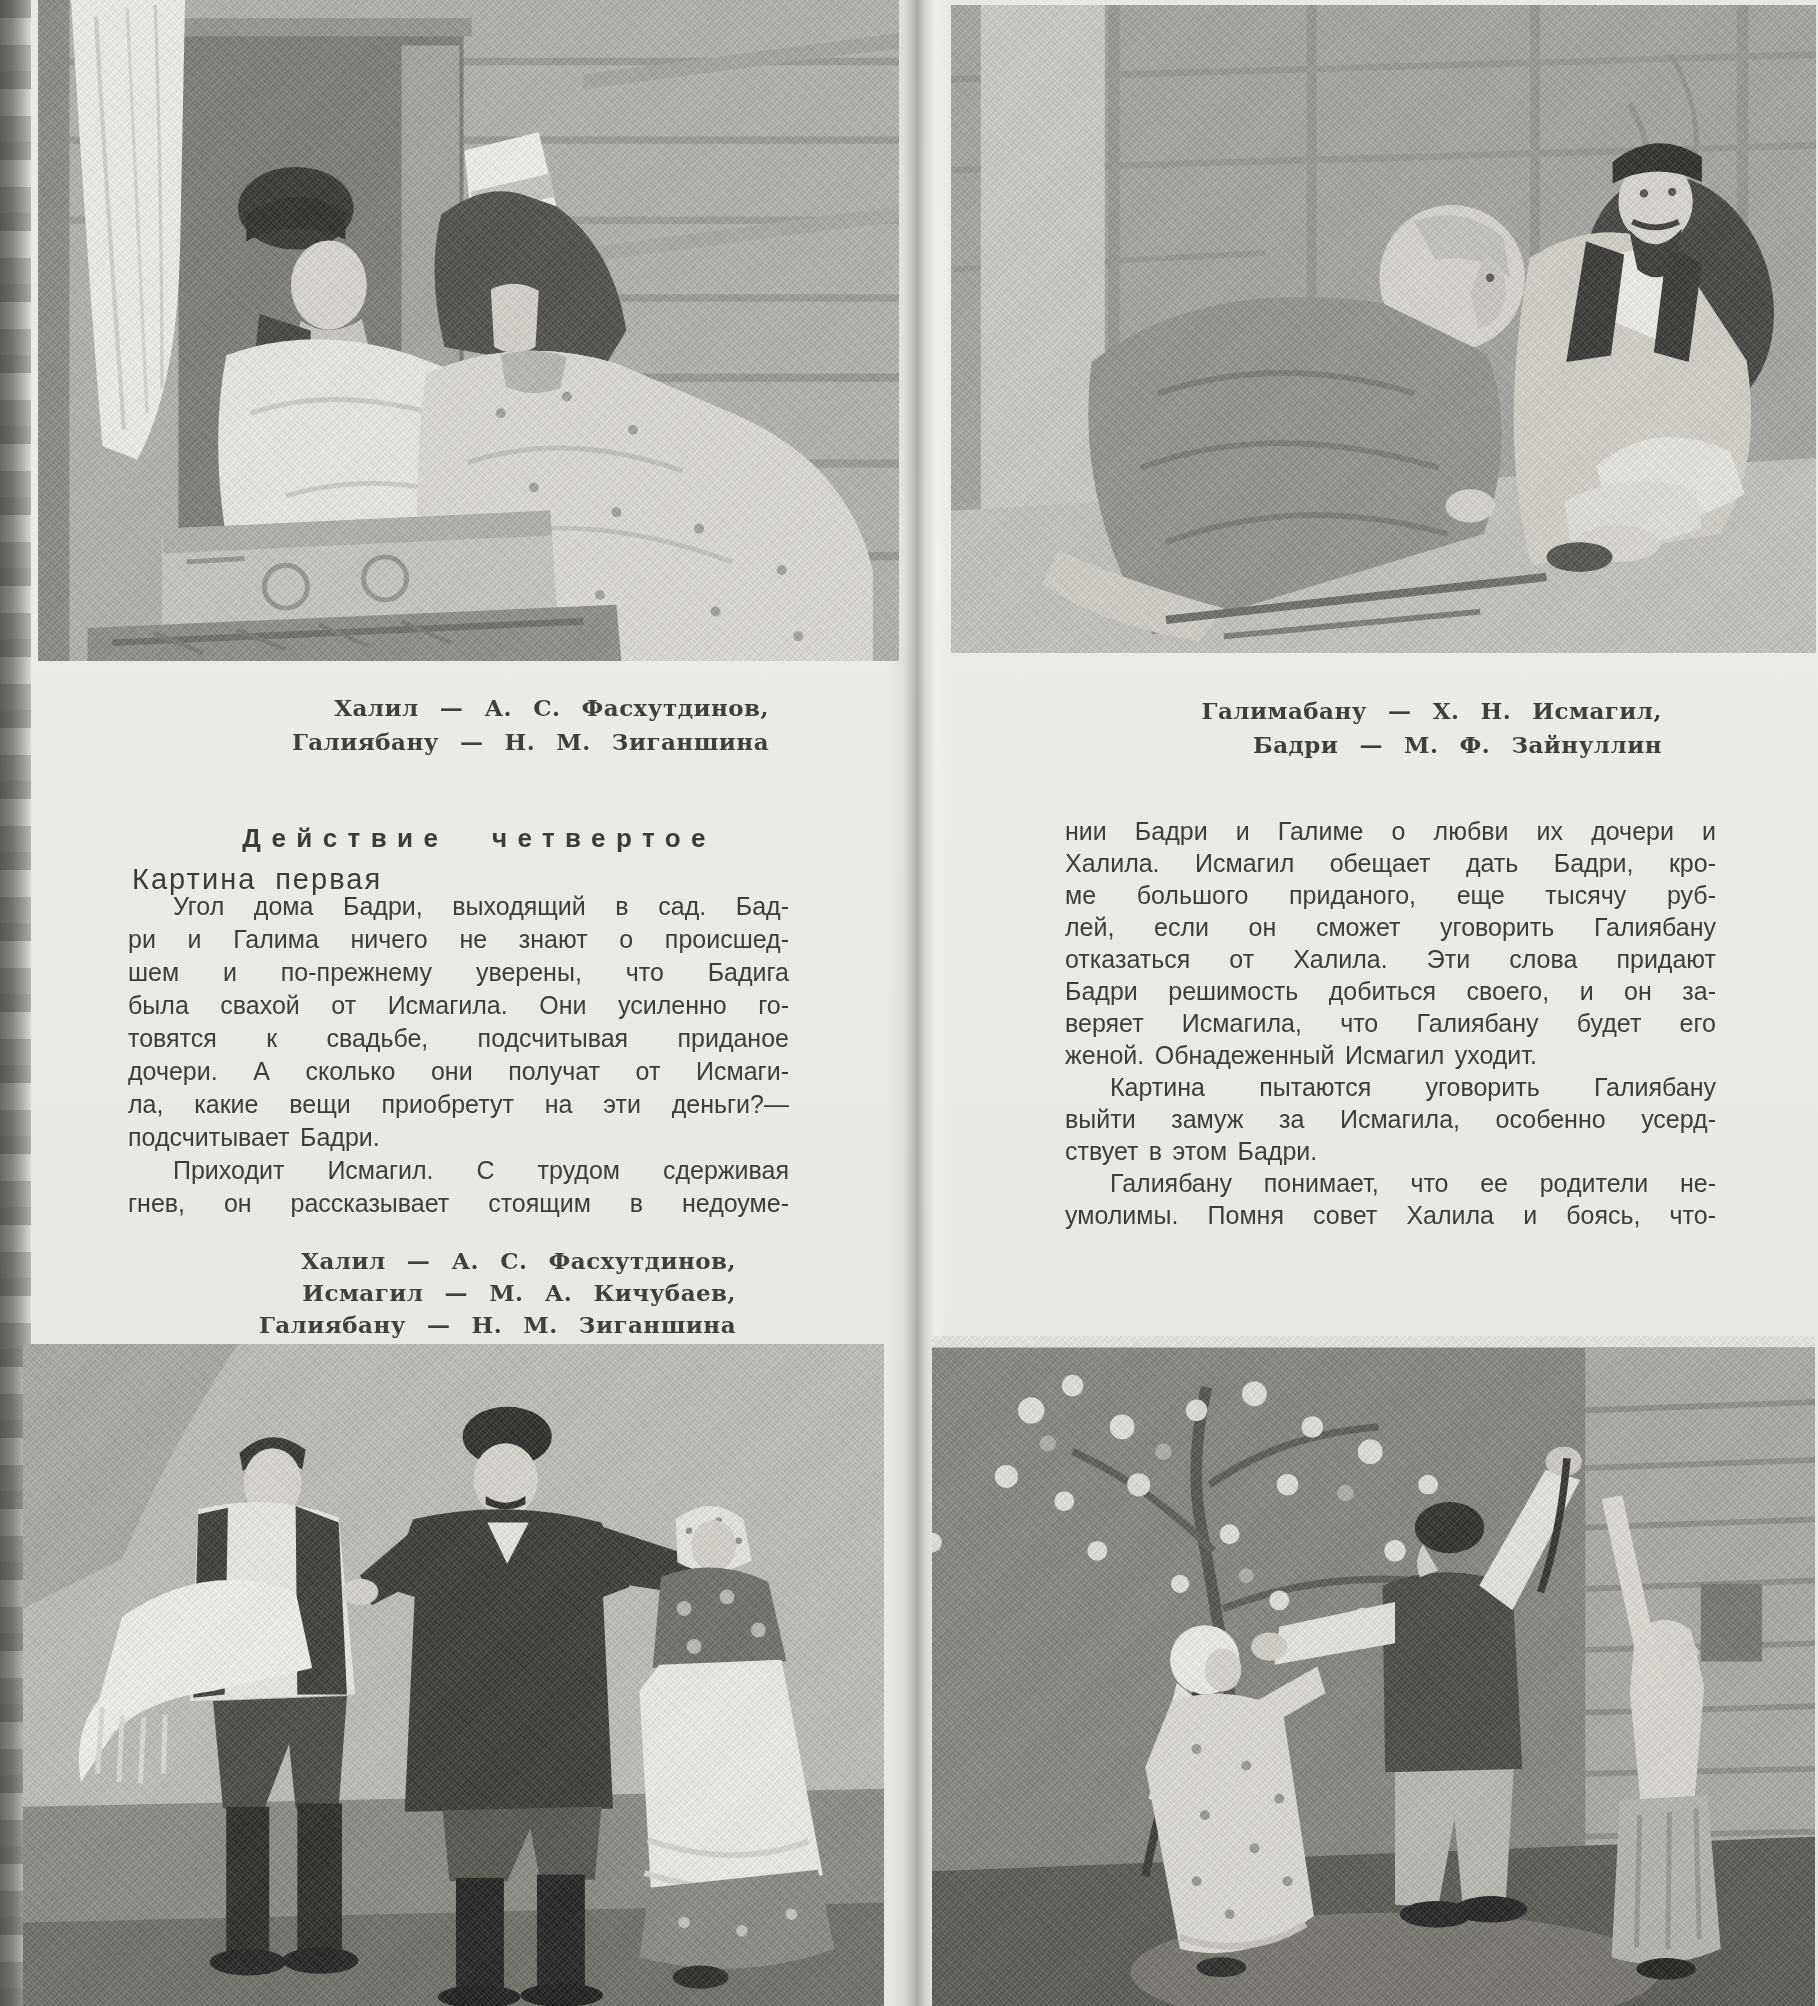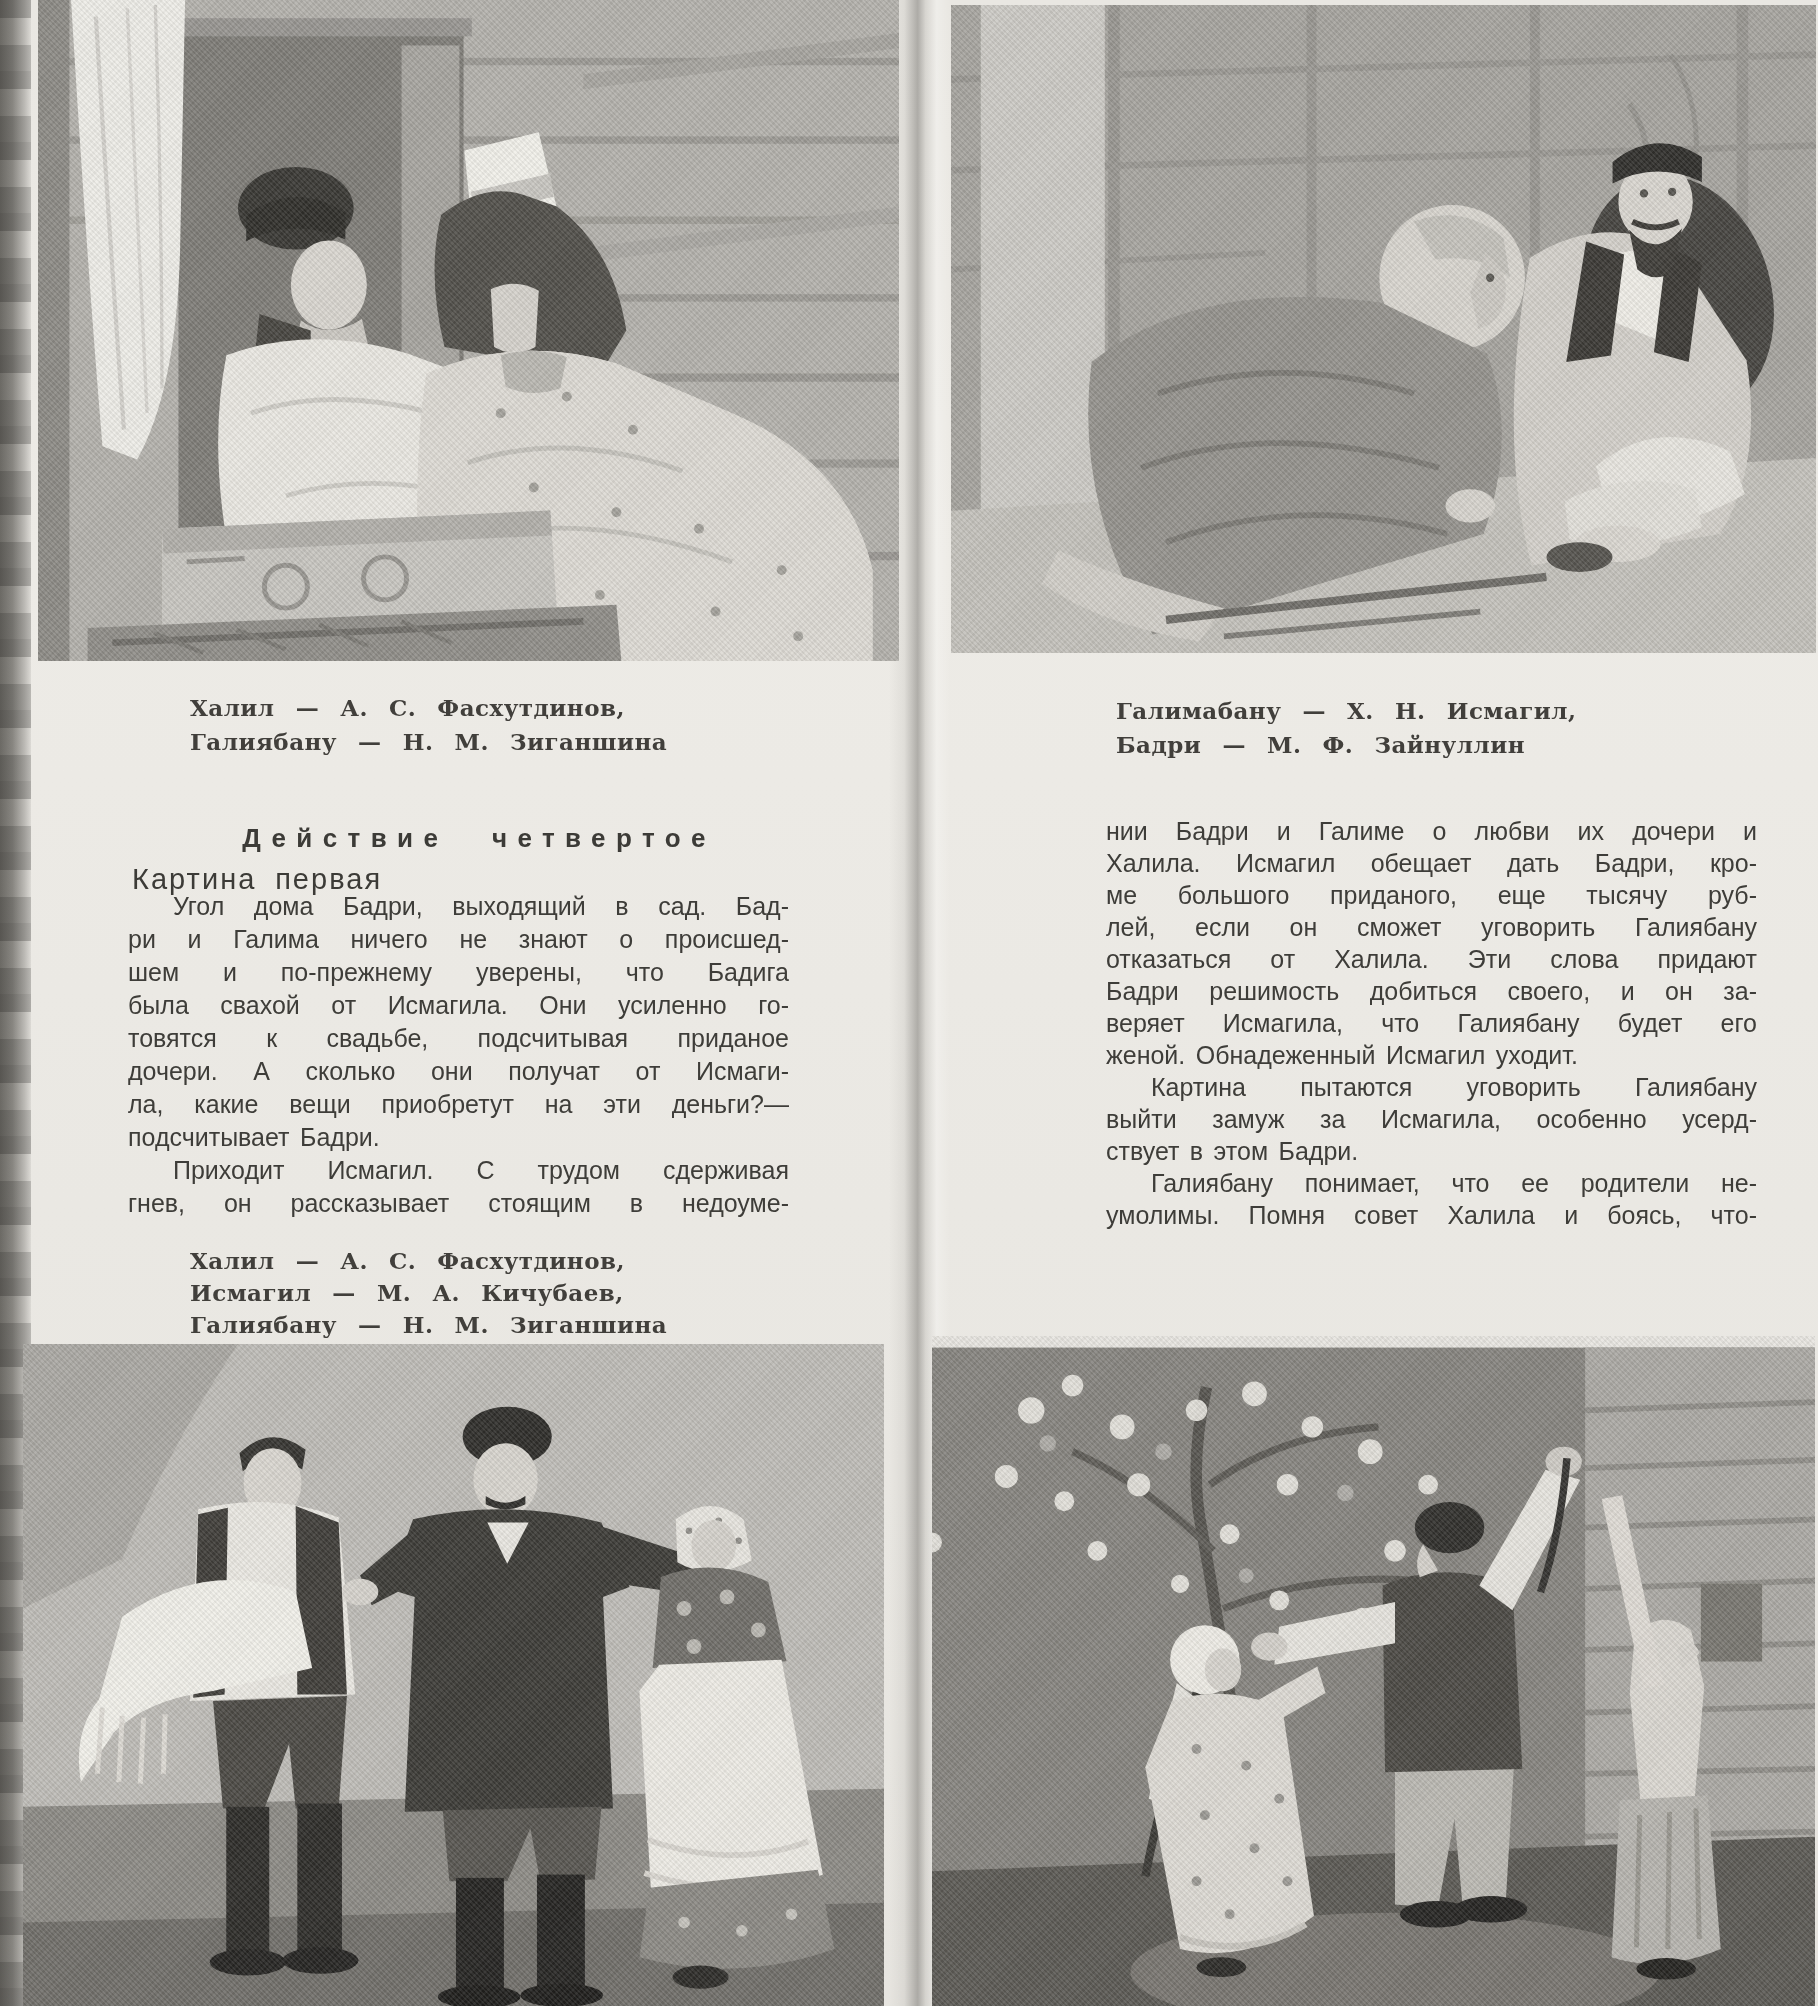--- a/index.html
+++ b/index.html
@@ -24,29 +24,29 @@
   .photo svg{display:block;width:100%;height:100%;}
   .photo::after{content:"";position:absolute;inset:0;
     background-image:
       repeating-linear-gradient(45deg, rgba(255,255,255,.07) 0 1.7px, rgba(35,34,31,.05) 1.7px 3.3px),
       repeating-linear-gradient(-45deg, rgba(255,255,255,.05) 0 2.5px, rgba(35,34,31,.04) 2.5px 5px);
     pointer-events:none;}
 
   
   .caption{font-family:"DejaVu Serif",serif;font-weight:700;font-size:23px;line-height:34px;
     color:#413f3b;word-spacing:.55em;letter-spacing:.02em;}
-  .caption .tline{display:block;text-align:left;}
+  .caption .tline{display:block;text-align:right;}
   .cap3{line-height:32px;}
 
   .h-act{font-size:26px;font-weight:700;letter-spacing:.40em;word-spacing:1.0em;text-align:center;color:#3c3b37;margin-top:16px;}
   .h-scene{font-size:29px;font-weight:400;letter-spacing:.07em;word-spacing:.30em;color:#3c3b37;}
 
   .bodycol{font-size:25px;color:#3e3d39;}
   .lh-l{line-height:33px;}
-  .lh-r{line-height:32px;margin-left:41px;}
+  .lh-r{line-height:32px;}
   .bodycol .tline{display:block;text-align:justify;text-align-last:justify;word-spacing:.14em;}
   .bodycol .tline.noj{text-align-last:left;}
   .para.indent .tline:first-child{text-indent:45px;}
 </style>
 </head>
 <body>
 
 <div class="sheet">
 
   <div class="abs edge-strip"></div>

